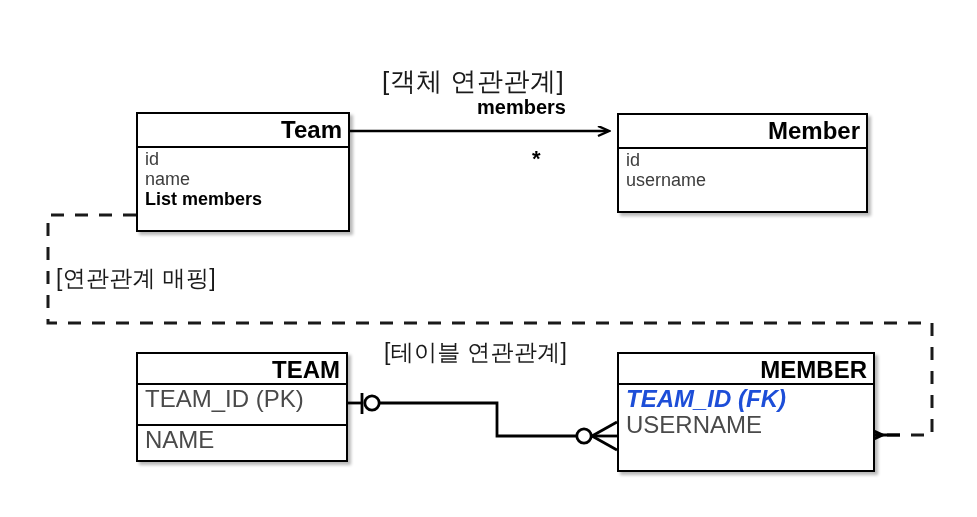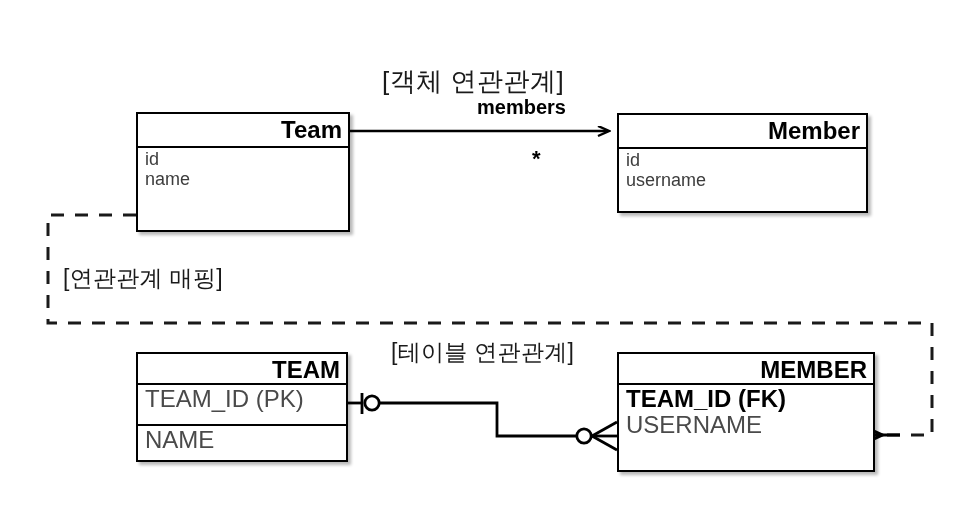--- a/index.html
+++ b/index.html
@@ -27,21 +27,20 @@
     color: #1a1a1a;
     font-weight: 400;
   }
   .title-label {
     font-size: 26px;
     letter-spacing: 0.5px;
   }
   .section-label {
     font-size: 23px;
     letter-spacing: 0.3px;
-    margin-left: 7px;
   }
   .edge-label {
     font-size: 20px;
     font-weight: 700;
     color: #000;
   }
   .mult-label {
     font-size: 22px;
     font-weight: 700;
     color: #000;
@@ -83,21 +82,21 @@
   .cell {
     box-sizing: border-box;
     padding: 1px 6px 2px 7px;
     font-size: 24px;
     line-height: 1.1;
     color: #4a4a4a;
     white-space: nowrap;
     border-bottom: 2.5px solid #000000;
   }
   .cell.last { border-bottom: none; }
-  .cell.strong { font-weight: 700; color: #000000; }
+  .cell.strong { font-weight: 700; color: #1d4ed8; font-style: italic; }
 
   
   #wires {
     position: absolute;
     left: 0; top: 0;
     width: 977px;
     height: 517px;
     pointer-events: none;
   }
 </style>
@@ -163,20 +162,21 @@
 
   <div class="label edge-label" style="left:477px; top:96px;">members</div>
 
   <div class="label mult-label" style="left:532px; top:146px;">*</div>
 
   <div class="box" style="left:136px; top:112px; width:214px; height:120px;">
     <div class="box-header bold" style="height:34px;">Team</div>
     <div class="box-body">
       <div class="attr">id</div>
       <div class="attr">name</div>
+      <div class="attr strong">List members</div>
     </div>
   </div>
 
   <div class="box" style="left:617px; top:113px; width:251px; height:100px;">
     <div class="box-header bold" style="height:34px;">Member</div>
     <div class="box-body">
       <div class="attr">id</div>
       <div class="attr">username</div>
     </div>
   </div>

